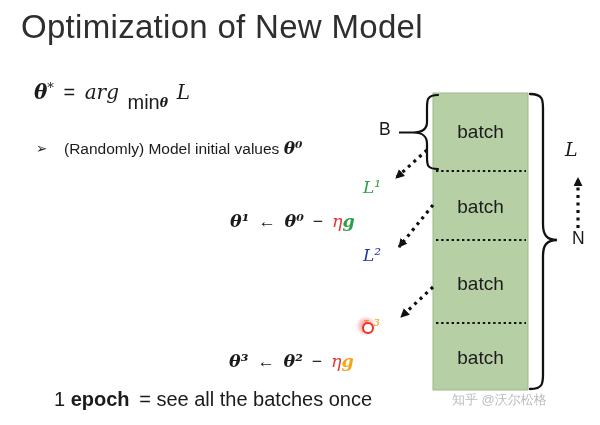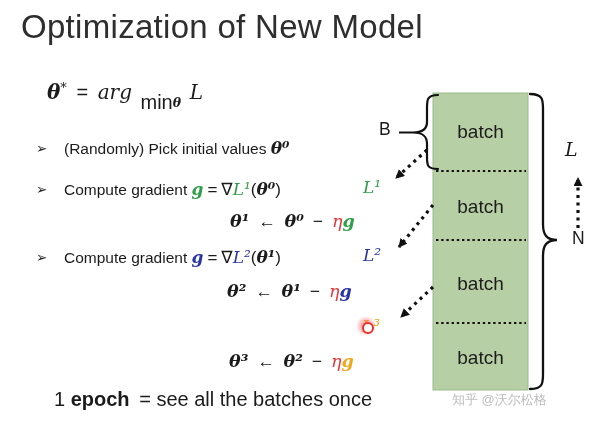--- a/index.html
+++ b/index.html
@@ -7,21 +7,21 @@
          font-family:"Liberation Sans",sans-serif;color:#1b1b1b;}
   .abs{position:absolute;white-space:nowrap;}
   .title{left:21px;top:8px;font-size:33px;font-weight:300;color:#2e2e2e;letter-spacing:.3px;}
   .serif{font-family:"DejaVu Serif","DejaVu Sans",serif;font-style:italic;}
   .upright{font-style:normal;}
   .b{font-weight:bold;}
   .c-green{color:#2f9e48;}
   .c-blue{color:#2a35a5;}
   .c-orange{color:#f0a71c;}
   .c-red{color:#e23a3a;}
-  .formula{left:47px;top:80px;font-size:20px;}
+  .formula{left:34px;top:80px;font-size:20px;}
   .minblock{display:inline-flex;align-items:center;line-height:.95;
             vertical-align:-10px;margin:0 3px;}
   .minsub{font-size:12.5px;}
   .bullet-line{font-size:15.5px;}
   .bullet{display:inline-block;width:28px;font-size:13.5px;color:#222;vertical-align:1px;}
   .mtext{font-size:15.5px;}
   .mth{font-size:17px;}
   .eqline{font-size:17.5px;}
   .sidelabel{font-size:17px;z-index:3;}
   .gap{margin:0 4px;}
@@ -82,48 +82,35 @@
     <span class="gap">=</span>
     <span class="serif">arg</span>
     <span class="minblock">
       <span class="upright">min</span>
       <span class="serif b minsub">θ</span>
     </span>
     <span class="serif">L</span>
   </div>
 
   <div class="abs bullet-line txt" style="left:36px;top:138px;">
-    <span class="bullet">➢</span><span class="mtext">(Randomly) Pick initial values </span><span class="serif b mth">θ⁰</span>
+    <span class="bullet">➢</span><span class="mtext">(Randomly) Model initial values </span><span class="serif b mth">θ⁰</span>
   </div>
 
-  <div class="abs bullet-line txt" style="left:36px;top:179px;">
-    <span class="bullet">➢</span><span class="mtext">Compute gradient </span><span class="serif b mth c-green">g</span><span class="gap mth">=</span><span class="mth upright">∇</span><span class="serif mth c-green">L¹</span><span class="mth">(</span><span class="serif b mth">θ⁰</span><span class="mth">)</span>
-  </div>
   <div class="abs serif sidelabel c-green" style="left:363px;top:177px;">L¹</div>
 
   <div class="abs eqline txt" style="left:230px;top:211px;text-align:right;">
     <span class="serif b">θ¹</span>
     <span class="gap">←</span>
     <span class="serif b">θ⁰</span>
     <span class="gap">−</span>
     <span class="serif c-red">η</span><span class="serif b c-green">g</span>
   </div>
 
-  <div class="abs bullet-line txt" style="left:36px;top:247px;">
-    <span class="bullet">➢</span><span class="mtext">Compute gradient </span><span class="serif b mth c-blue">g</span><span class="gap mth">=</span><span class="mth upright">∇</span><span class="serif mth c-blue">L²</span><span class="mth">(</span><span class="serif b mth">θ¹</span><span class="mth">)</span>
-  </div>
   <div class="abs serif sidelabel c-blue" style="left:363px;top:245px;">L²</div>
 
-  <div class="abs eqline txt" style="left:227px;top:281px;">
-    <span class="serif b">θ²</span>
-    <span class="gap">←</span>
-    <span class="serif b">θ¹</span>
-    <span class="gap">−</span>
-    <span class="serif c-red">η</span><span class="serif b c-blue">g</span>
-  </div>
 
   <div class="abs serif sidelabel c-orange" style="left:362px;top:316px;">L³</div>
   <div class="abs glow"></div>
   <div class="abs glowdot"></div>
 
   <div class="abs eqline txt" style="left:229px;top:351px;">
     <span class="serif b">θ³</span>
     <span class="gap">←</span>
     <span class="serif b">θ²</span>
     <span class="gap">−</span>

